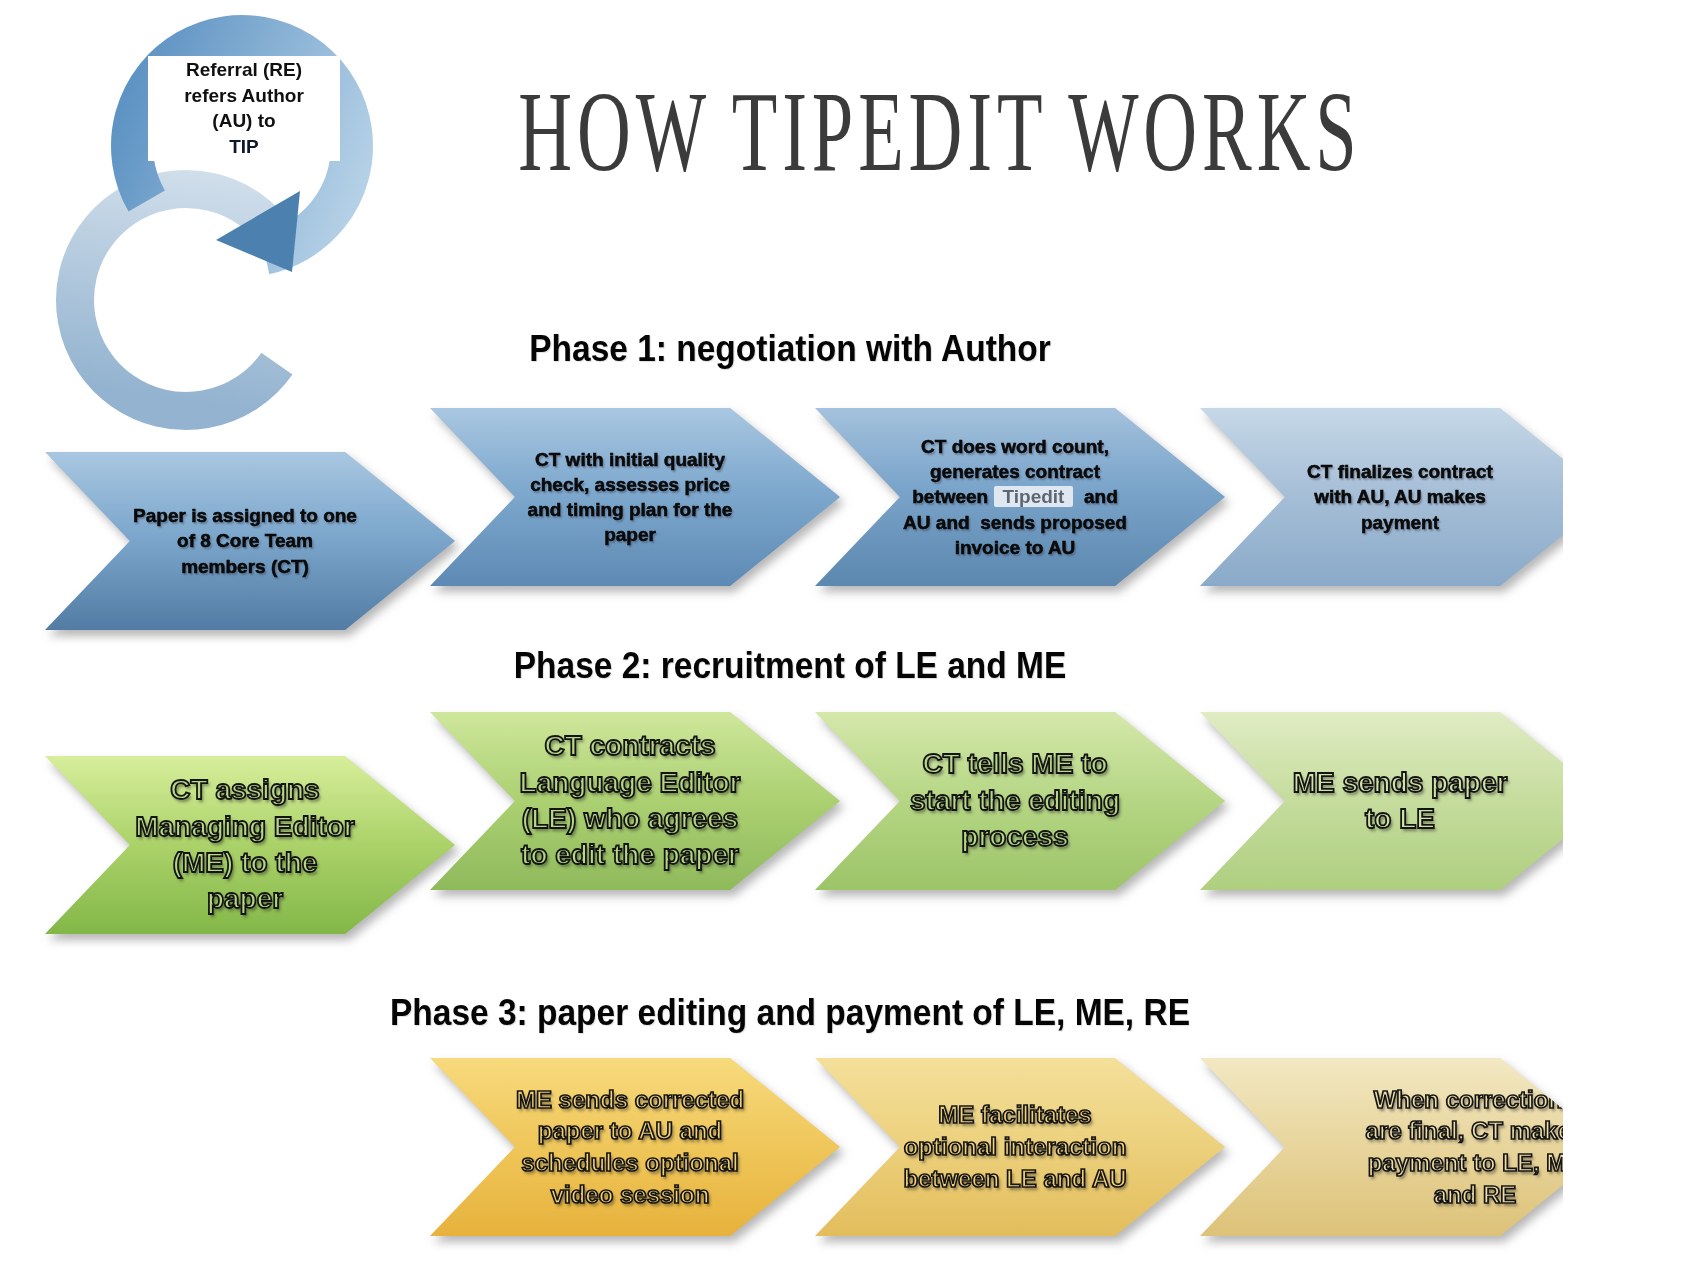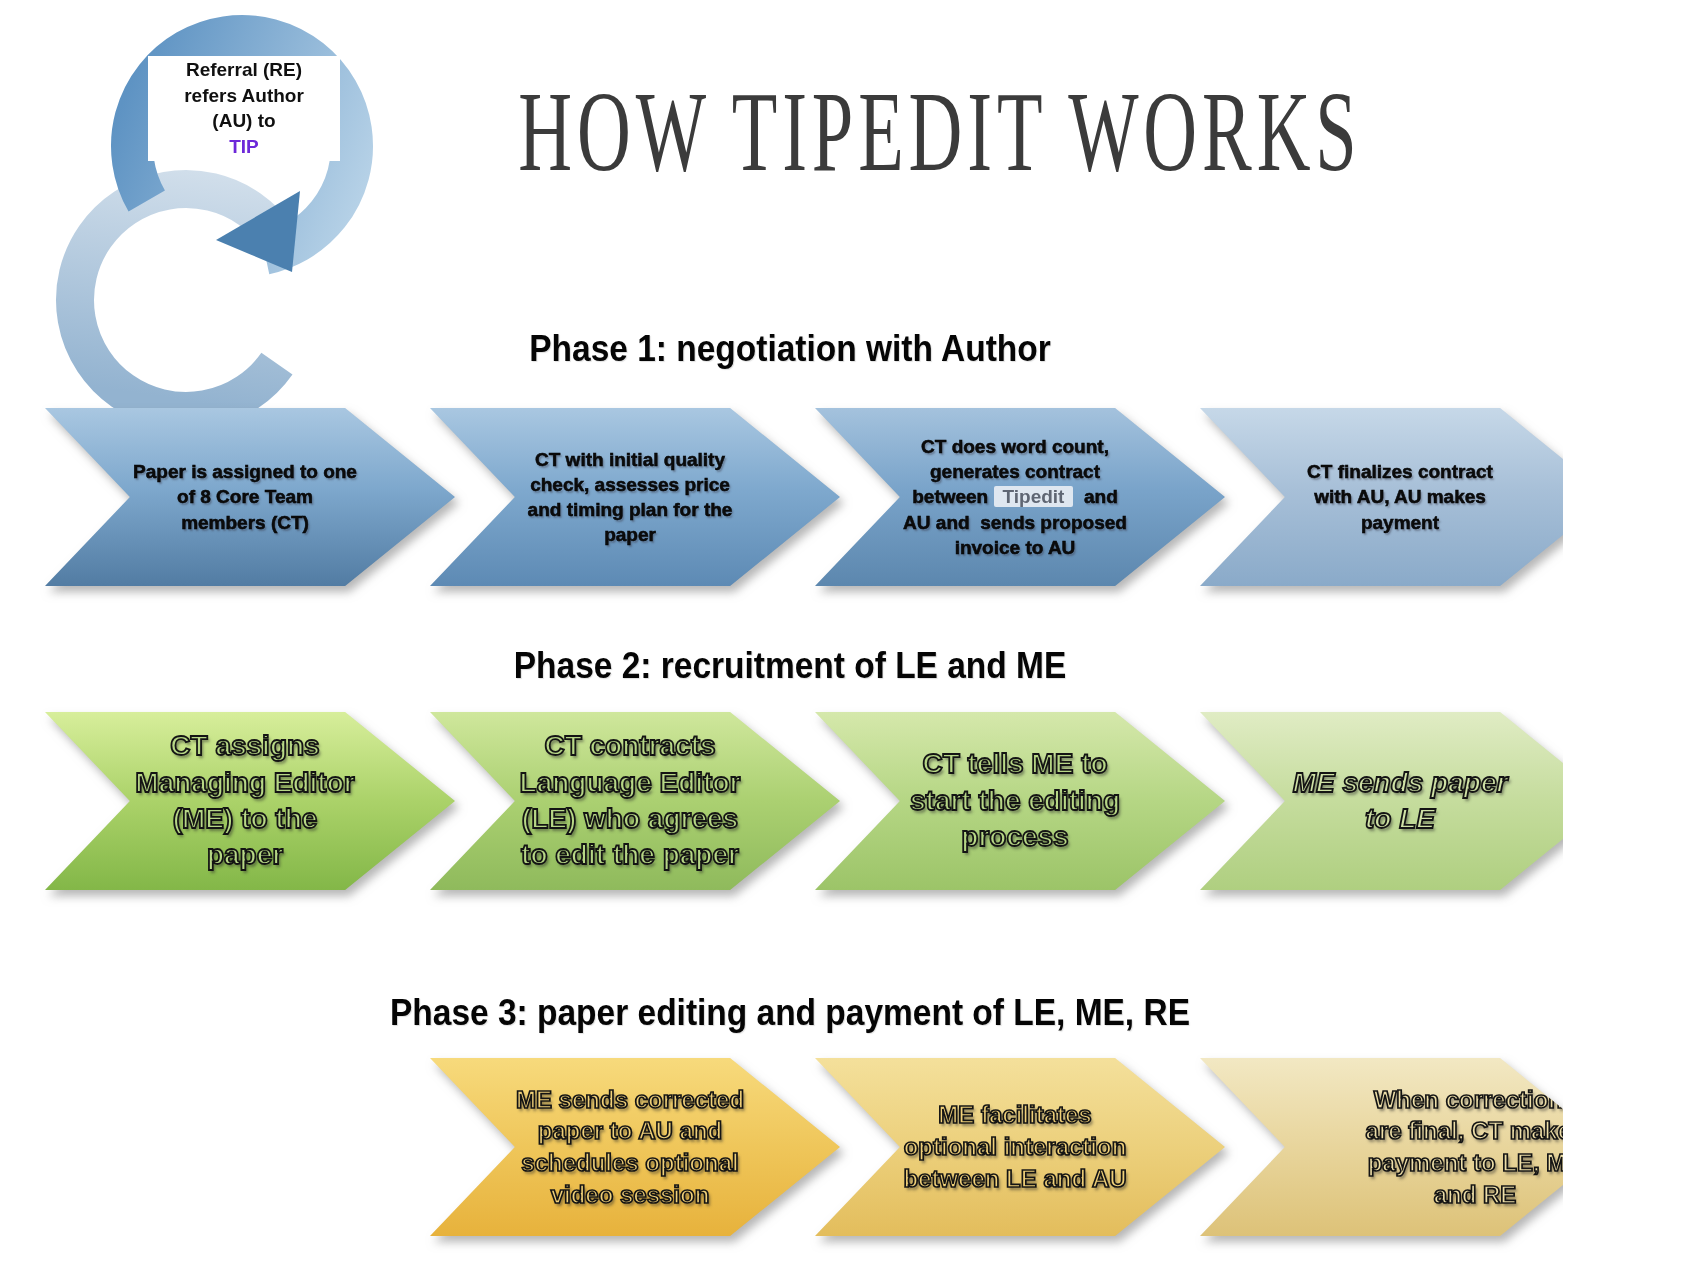--- a/index.html
+++ b/index.html
@@ -18,21 +18,21 @@
 
   
   .cycle-svg { position:absolute; left:0; top:0; z-index:1; }
   .cycle-text {
     position:absolute; z-index:3; text-align:center; font-weight:bold;
     font-size:19px; line-height:1.35; color:#101010; background:#ffffff;
     white-space:pre-line; padding:1px 3px;
   }
   .cycle-text-1 { left:148px; top:56px; width:186px; }
   .cycle-text-2 { left:90px;  top:196px; width:180px; }
-  .tip-word { font-weight:bold; color:#6d28d9; }
+  .tip-word { font-weight:bold; color:#0f172a; }
 
   
   .phase-heading {
     position:absolute; left:0; width:1580px; text-align:center;
     font-size:36px; font-weight:bold; color:#050505;
     transform:scaleX(0.93); transform-origin:center;
     text-shadow:1px 1px 1px rgba(160,160,160,0.35);
   }
   .ph1 { top:328px; }
   .ph2 { top:645px; }
@@ -41,21 +41,21 @@
   
   .row { position:absolute; left:0; width:1693px; height:178px; z-index:2; }
   .row1 { top:408px; }
   .row2 { top:712px; }
   .row3 { top:1058px; }
 
   .arrow-wrap {
     position:absolute; top:0; width:410px; height:178px;
     filter:drop-shadow(4px 6px 5px rgba(110,110,110,0.5));
   }
-  .pos1 { left:45px; } .pos2 { left:430px; } .pos3 { left:815px; } .pos4 { left:1200px; }
+  .pos1 { left:45px;margin-top:44px; } .pos2 { left:430px; } .pos3 { left:815px; } .pos4 { left:1200px; }
 
   .arrow {
     width:410px; height:178px;
     clip-path:polygon(0% 0%, 73.2% 0%, 100% 50%, 73.2% 100%, 0% 100%, 20.7% 50%);
     display:flex; align-items:center; justify-content:center;
   }
   .arrow-label { width:270px; margin-left:-10px; text-align:center; }
 
   
   .b1 { background:linear-gradient(to bottom,#a9c7e1 0%,#7ea8cd 45%,#527ca3 100%); }
@@ -77,21 +77,21 @@
   .t-blue {
     font-weight:bold; font-size:19px; line-height:1.32; color:#0b0b0b;
     white-space:pre-wrap; -webkit-text-stroke:0.5px #000;
     text-shadow:1.5px 2px 2px rgba(55,55,70,0.45);
   }
   .t-green {
     font-weight:bold; font-size:28px; line-height:1.3; color:#b7d786;
     white-space:pre-line; -webkit-text-stroke:1.8px #141414;
     text-shadow:2px 3px 3px rgba(40,40,40,0.5);
   }
-  .t-green-pale { color:#d0e2a6;font-style:italic; }
+  .t-green-pale { color:#d0e2a6; }
   .t-gold {
     font-weight:bold; font-size:24px; line-height:1.32; color:#f1d179;
     white-space:pre-line; -webkit-text-stroke:1.7px #141414;
     text-shadow:2px 3px 3px rgba(40,40,40,0.5);
   }
   .t-gold-pale { color:#eedfa8; }
 
   .brand-word {
     color:#5f6673; background:#dfe7f0; padding:0 9px; border-radius:2px;
     -webkit-text-stroke:0; text-shadow:none;

